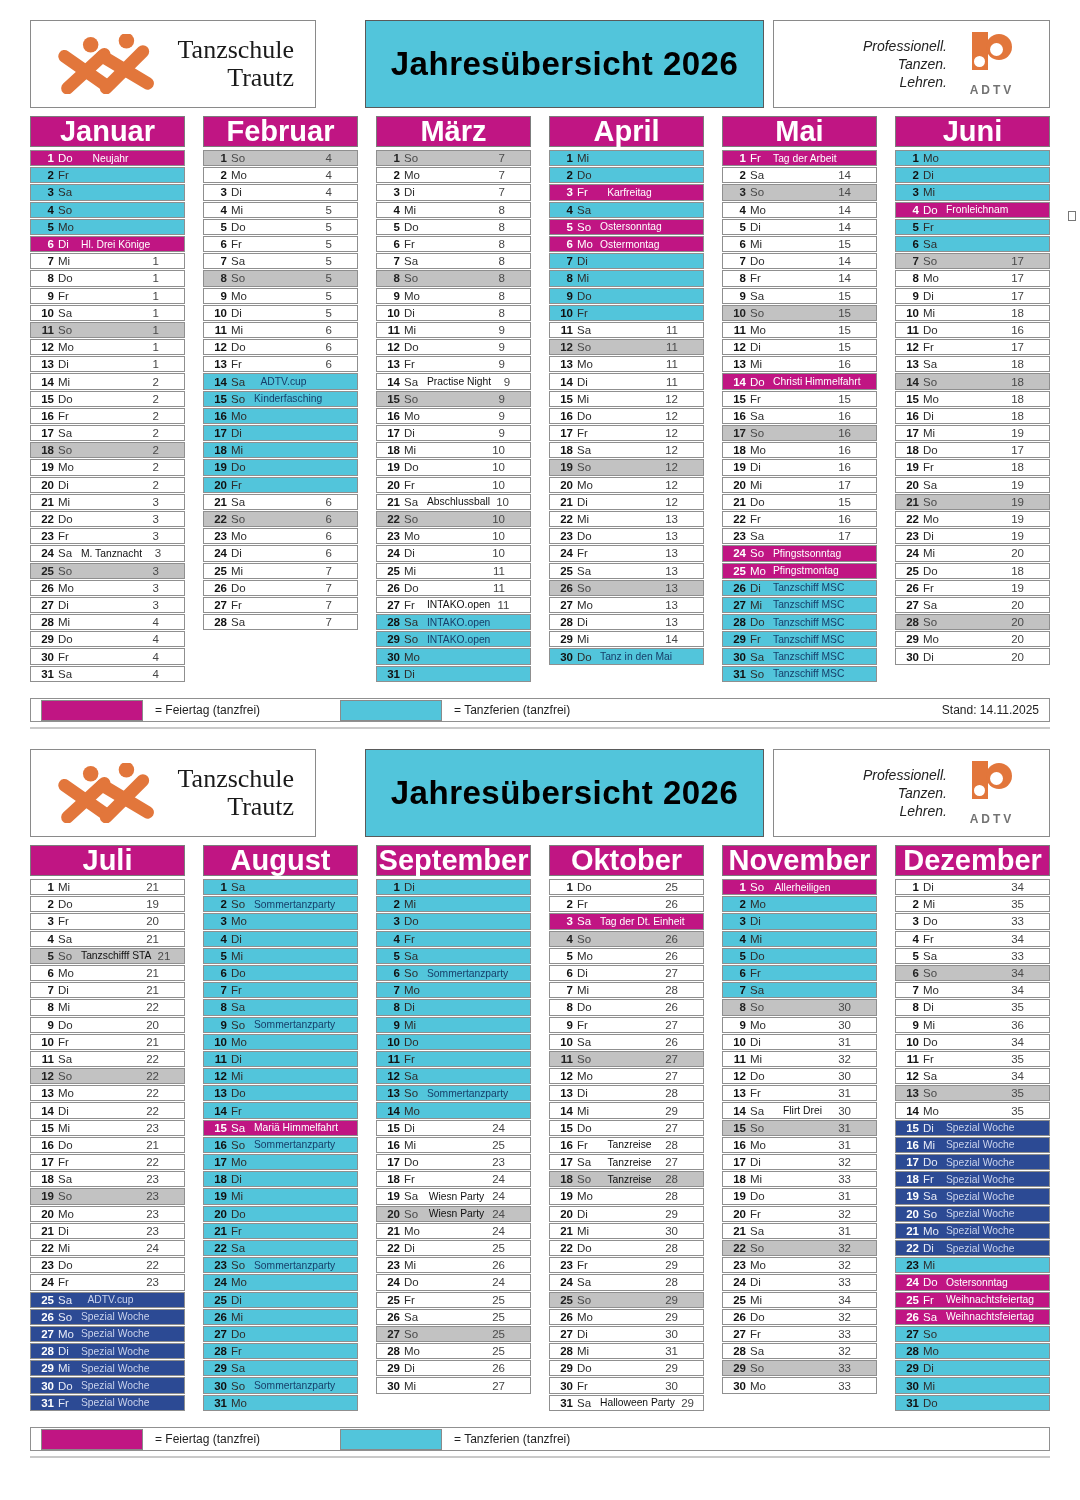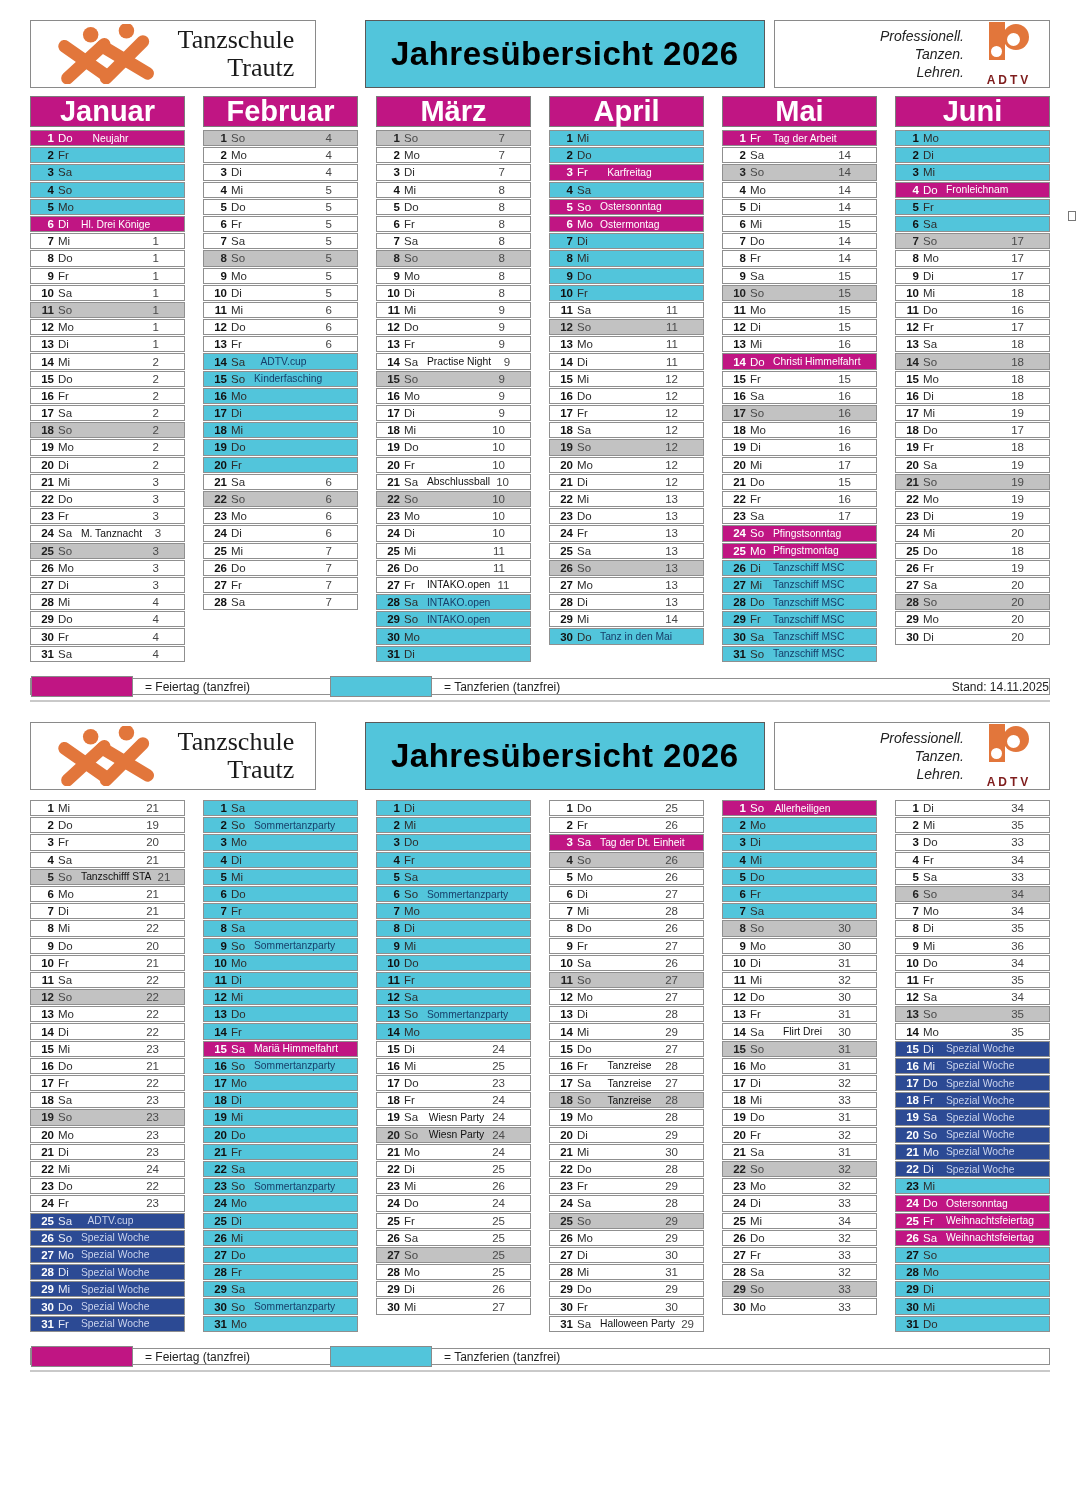--- a/index.html
+++ b/index.html
@@ -1,34 +1,34 @@
 <!DOCTYPE html>
 <html style="--c-magenta: #C01583; --c-cyan: #52C5DB; --c-darkblue: #2C4A94; --c-gray: #C2C2C2; --c-orange: #E2763B;"><head>
 <meta charset="utf-8">
 <title>Jahresübersicht 2026</title>
 <style>
   html,body{margin:0;padding:0;background:#fff;}
   body{width:1080px;height:1500px;position:relative;font-family:"Liberation Sans",sans-serif;color:#111;}
   .half{width:1020px;margin:0 auto;padding-top:20px;}
 
   
-  .hdr{display:flex;justify-content:space-between;align-items:stretch;height:68px;gap:9px;}
+  .hdr{display:flex;justify-content:space-between;align-items:stretch;height:88px;gap:9px;}
   .logo-box{width:291px;border:1px solid #8a8a8a;background:#fff;display:flex;align-items:center;justify-content:center;gap:10px;}
   .logo-text{font-family:"Liberation Serif",serif;font-size:26px;line-height:1.08;color:#1a1a1a;text-align:right;}
   .title-box{width:408px;border:1px solid #5a5a5a;background:var(--c-cyan);display:flex;align-items:center;justify-content:center;margin-left:40px;}
   .title-box span{font-size:33px;font-weight:bold;color:#000;letter-spacing:0.5px;}
-  .right-box{width:283px;border:1px solid #8a8a8a;background:#fff;display:flex;align-items:center;justify-content:flex-end;gap:14px;padding-right:9px;box-sizing:border-box;}
+  .right-box{width:283px;border:1px solid #8a8a8a;background:#fff;display:flex;align-items:center;justify-content:flex-end;gap:14px;padding-right:26px;box-sizing:border-box;}
   .tagline{font-style:italic;font-size:14px;text-align:right;color:#222;line-height:1.3;}
   .adtv{display:flex;flex-direction:column;align-items:center;width:62px;}
   .adtv-mark{position:relative;width:52px;height:40px;}
   .adtv-bar{position:absolute;left:6px;top:0;width:16px;height:38px;background:var(--c-orange);}
   .adtv-bar:after{content:"";position:absolute;left:2px;bottom:3px;width:11px;height:11px;border-radius:50%;background:#fff;}
   .adtv-ball{position:absolute;left:20px;top:2px;width:26px;height:26px;border-radius:50%;background:var(--c-orange);}
   .adtv-ball:after{content:"";position:absolute;left:4px;top:9px;width:13px;height:13px;border-radius:50%;background:#fff;}
-  .adtv-text{font-size:12px;font-weight:bold;letter-spacing:3px;color:#7f1d1d;margin-top:11px;}
+  .adtv-text{font-size:12px;font-weight:bold;letter-spacing:3px;color:#737373;margin-top:11px;}
 
   
   .month-headers{display:grid;grid-template-columns:repeat(6,155px);column-gap:18px;margin-top:8px;height:24px;}
   .month-box{background:var(--c-magenta);border:1px solid #7c7c7c;color:#fff;font-size:29px;font-weight:bold;display:flex;align-items:center;justify-content:center;line-height:1;}
 
   
   .days-grid{display:grid;grid-template-columns:repeat(6,155px);column-gap:18px;margin-top:10px;height:536px;align-items:start;}
   .day{box-sizing:border-box;height:16.2px;margin-bottom:1px;border:1px solid #8f8f8f;display:flex;align-items:center;font-size:11.5px;background:#fff;}
   .t-sun{background:var(--c-gray);}
   .t-holiday{background:var(--c-magenta);}
@@ -40,21 +40,21 @@
   .dweek{width:44px;text-align:right;padding-right:25px;box-sizing:border-box;color:#454545;flex:none;}
   .t-sun .dnum{color:#222;}
   .t-sun .dwd,.t-sun .dweek{color:#4a4a4a;}
   .t-holiday .dnum,.t-holiday .dwd,.t-holiday .dlabel{color:#fff;}
   .t-ferien .dlabel{color:#173f6a;}
   .t-spezial .dnum{color:#fff;}
   .t-spezial .dwd{color:#e6eaf6;}
   .t-spezial .dlabel{color:#c9d2ec;}
 
   
-  .legend{margin-top:12px;height:17px;border:1px solid #909090;display:flex;align-items:center;padding:0 0;box-sizing:border-box;background:#fff;}
+  .legend{margin-top:12px;height:24px;border:1px solid #909090;display:flex;align-items:center;padding:0 10px;box-sizing:border-box;background:#fff;}
   .legend-items{display:flex;align-items:center;}
   .legend-item{display:flex;align-items:center;margin-right:80px;}
   .swatch{width:100px;height:19px;border:1px solid #8a8a8a;flex:none;}
   .legend-text{font-size:12px;color:#222;margin-left:12px;white-space:nowrap;}
   .stand{margin-left:auto;font-size:12px;color:#222;white-space:nowrap;}
   .sheet-line{height:2px;background:#c9c9c9;margin-top:5px;}
 
   .stray{position:absolute;left:1068px;top:211px;width:8px;height:10px;border:1.5px solid #777;background:#fff;box-sizing:border-box;}
 </style>
 </head>
@@ -1253,20 +1253,28 @@
       </div>
       <div class="adtv">
         <div class="adtv-mark">
           <div class="adtv-bar"></div>
             <div class="adtv-ball"></div>
         </div>
         <div class="adtv-text">ADTV</div>
       </div>
     </div>
   </div>
+  <div class="month-headers">
+      <div class="month-box">Juli</div>
+      <div class="month-box">August</div>
+      <div class="month-box">September</div>
+      <div class="month-box">Oktober</div>
+      <div class="month-box">November</div>
+      <div class="month-box">Dezember</div>
+    </div>
   <div class="days-grid">
       <div class="day-col">
         <div class="day t-normal">
           <span class="dnum">1</span>
           <span class="dwd">Mi</span>
           <span class="dlabel"></span>
           <span class="dweek">21</span>
         </div>
         <div class="day t-normal">
           <span class="dnum">2</span>

